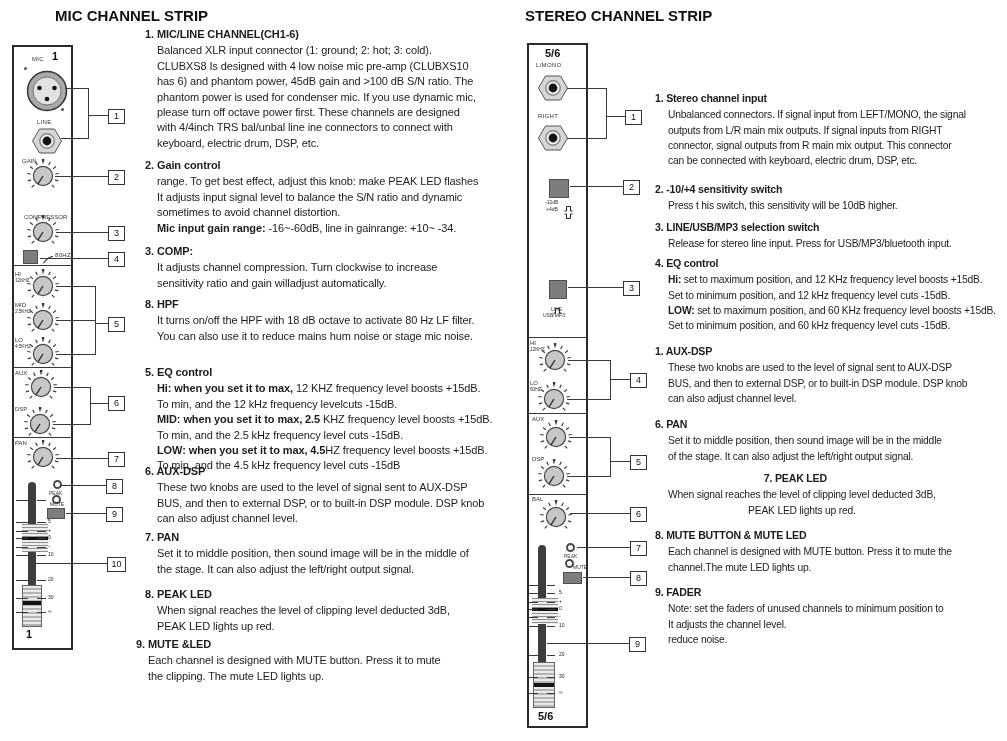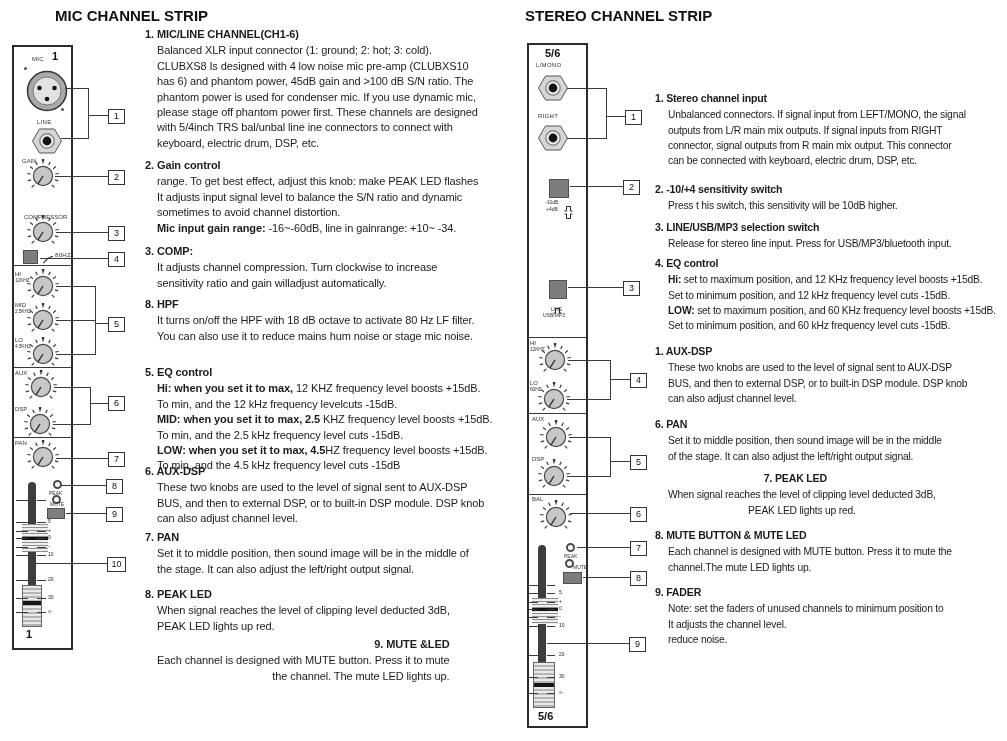--- a/index.html
+++ b/index.html
@@ -435,22 +435,22 @@
 <div class="co" style="left:629px;top:637px">9</div>
 
 <div id="mic-col" class="col-mic">
     <div class="sec" style="left: 145px; top: 27px;">
       <div class="sec-h">1. MIC/LINE CHANNEL(CH1-6)</div>
       <div class="sec-b">
         <div class="ln"><span>Balanced XLR input connector (1: ground; 2: hot; 3: cold).</span></div>
         <div class="ln"><span>CLUBXS8 Is designed with 4 low noise mic pre-amp (CLUBXS10</span></div>
         <div class="ln"><span>has 6) and phantom power, 45dB gain and &gt;100 dB S/N ratio. The</span></div>
         <div class="ln"><span>phantom power is used for condenser mic. If you use dynamic mic,</span></div>
-        <div class="ln"><span>please stage off phantom power first. These channels are designed</span></div>
-        <div class="ln"><span>with 5/4inch TRS bal/unbal line ine connectors to connect with</span></div>
+        <div class="ln"><span>please turn off octave power first. These channels are designed</span></div>
+        <div class="ln"><span>with 4/4inch TRS bal/unbal line ine connectors to connect with</span></div>
         <div class="ln"><span>keyboard, electric drum, DSP, etc.</span></div>
       </div>
     </div>
     <div class="sec" style="left: 145px; top: 158px;">
       <div class="sec-h">2. Gain control</div>
       <div class="sec-b">
         <div class="ln"><span>range. To get best effect, adjust this knob: make PEAK LED flashes</span></div>
         <div class="ln"><span>It adjusts input signal level to balance the S/N ratio and dynamic</span></div>
         <div class="ln"><span>sometimes to avoid channel distortion.</span></div>
         <div class="ln"><b>Mic input gain range:</b><span> -16~-60dB, line in gainrange: +10~ -34.</span></div>
@@ -496,25 +496,25 @@
         <div class="ln"><span>the stage. It can also adjust the left/right output signal.</span></div>
       </div>
     </div>
     <div class="sec" style="left: 145px; top: 587px;">
       <div class="sec-h">8. PEAK LED</div>
       <div class="sec-b">
         <div class="ln"><span>When signal reaches the level of clipping level deducted 3dB,</span></div>
         <div class="ln"><span>PEAK LED lights up red.</span></div>
       </div>
     </div>
-    <div class="sec" style="left: 145px; top: 637px; text-align: right;">
+    <div class="sec" style="left: 136px; top: 637px;">
       <div class="sec-h">9. MUTE &amp;LED</div>
       <div class="sec-b">
         <div class="ln"><span>Each channel is designed with MUTE button. Press it to mute</span></div>
-        <div class="ln"><span>the channel. The mute LED lights up.</span></div>
+        <div class="ln"><span>the clipping. The mute LED lights up.</span></div>
       </div>
     </div>
   </div>
 <div id="stereo-col" class="col-st">
     <div class="sec" style="left: 655px; top: 91px;">
       <div class="sec-h">1. Stereo channel input</div>
       <div class="sec-b">
         <div class="ln"><span>Unbalanced connectors. If signal input from LEFT/MONO, the signal</span></div>
         <div class="ln"><span>outputs from L/R main mix outputs. If signal inputs from RIGHT</span></div>
         <div class="ln"><span>connector, signal outputs from R main mix output. This connector</span></div>

